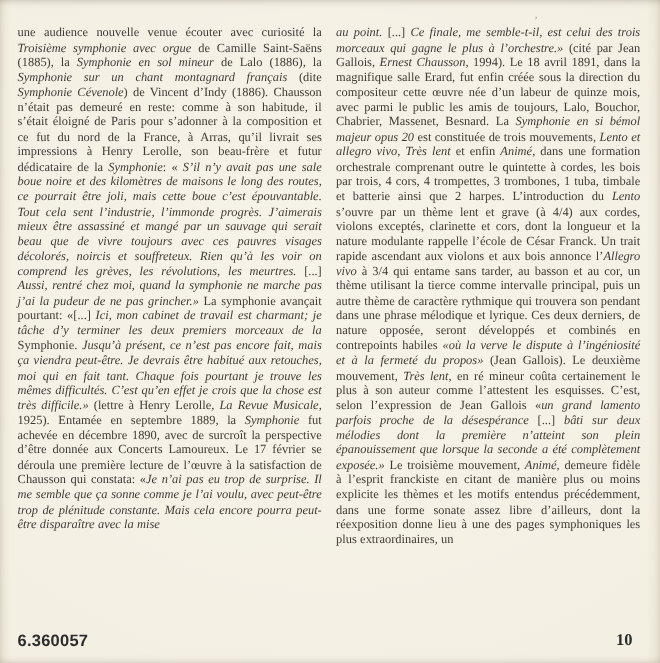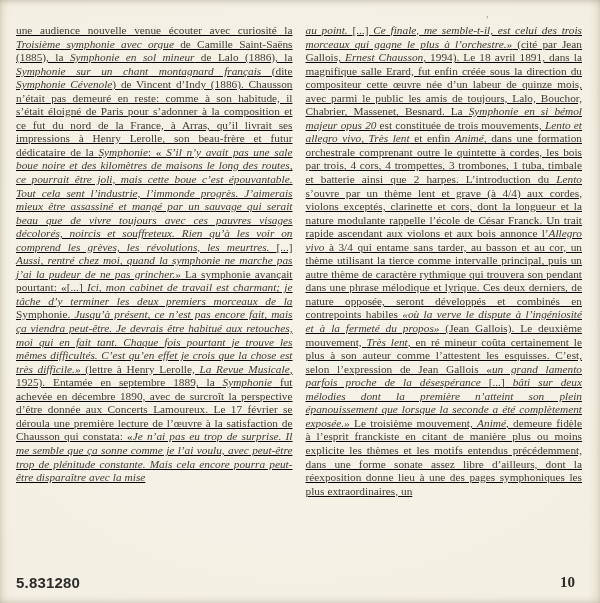--- a/index.html
+++ b/index.html
@@ -19,21 +19,20 @@
     background:
       radial-gradient(ellipse 120% 100% at 50% 45%, rgba(255,255,255,0.25), rgba(0,0,0,0) 70%),
       linear-gradient(to right, var(--paper-edge) 0px, var(--paper) 10px, var(--paper) 588px, var(--paper-edge) 600px),
       var(--paper);
     box-shadow:inset 0 4px 8px -5px rgba(110,100,80,0.55), inset 0 -4px 8px -5px rgba(110,100,80,0.45);
   }
   .columns{
     display:flex;
     gap:13px;
     padding:24px 18px 0 16px;
-    text-decoration:underline;
   }
   .col{
     flex:1 1 0;
     color:var(--ink);
     font-size:11.3px;
     line-height:13.55px;
     text-align:justify;
     hyphens:auto;
     -webkit-hyphens:auto;
     word-spacing:0.02em;
@@ -58,15 +57,15 @@
 </style>
 </head>
 <body>
 
 <div class="page">
   <span class="speck">’</span>
   <div class="columns">
     <div class="col" lang="fr"><span>une audience nouvelle venue écouter avec curiosité la </span><span class="it">Troisième symphonie avec orgue</span><span> de Camille Saint-Saëns (1885), la </span><span class="it">Symphonie en sol mineur</span><span> de Lalo (1886), la </span><span class="it">Symphonie sur un chant montagnard français</span><span> (dite </span><span class="it">Symphonie Cévenole</span><span>) de Vincent d’Indy (1886). Chausson n’était pas demeuré en reste: comme à son habitude, il s’était éloigné de Paris pour s’adonner à la composition et ce fut du nord de la France, à Arras, qu’il livrait ses impressions à Henry Lerolle, son beau-frère et futur dédicataire de la </span><span class="it">Symphonie</span><span>: « </span><span class="it">S’il n’y avait pas une sale boue noire et des kilomètres de maisons le long des routes, ce pourrait être joli, mais cette boue c’est épouvantable. Tout cela sent l’industrie, l’immonde progrès. J’aimerais mieux être assassiné et mangé par un sauvage qui serait beau que de vivre toujours avec ces pauvres visages décolorés, noircis et souffreteux. Rien qu’à les voir on comprend les grèves, les révolutions, les meurtres. </span><span>[...] </span><span class="it">Aussi, rentré chez moi, quand la symphonie ne marche pas j’ai la pudeur de ne pas grincher.»</span><span> La symphonie avançait pourtant: «[...] </span><span class="it">Ici, mon cabinet de travail est charmant; je tâche d’y terminer les deux premiers morceaux de la </span><span>Symphonie.</span><span class="it"> Jusqu’à présent, ce n’est pas encore fait, mais ça viendra peut-être. Je devrais être habitué aux retouches, moi qui en fait tant. Chaque fois pourtant je trouve les mêmes difficultés. C’est qu’en effet je crois que la chose est très difficile.»</span><span> (lettre à Henry Lerolle, </span><span class="it">La Revue Musicale</span><span>, 1925). Entamée en septembre 1889, la </span><span class="it">Symphonie</span><span> fut achevée en décembre 1890, avec de surcroît la perspective d’être donnée aux Concerts Lamoureux. Le 17 février se déroula une première lecture de l’œuvre à la satisfaction de Chausson qui constata: «</span><span class="it">Je n’ai pas eu trop de surprise. Il me semble que ça sonne comme je l’ai voulu, avec peut-être trop de plénitude constante. Mais cela encore pourra peut-être disparaître avec la mise</span></div>
     <div class="col" lang="fr"><span class="it">au point. </span><span>[...] </span><span class="it">Ce finale, me semble-t-il, est celui des trois morceaux qui gagne le plus à l’orchestre.»</span><span> (cité par Jean Gallois, </span><span class="it">Ernest Chausson</span><span>, 1994). Le 18 avril 1891, dans la magnifique salle Erard, fut enfin créée sous la direction du compositeur cette œuvre née d’un labeur de quinze mois, avec parmi le public les amis de toujours, Lalo, Bouchor, Chabrier, Massenet, Besnard. La </span><span class="it">Symphonie en si bémol majeur opus 20</span><span> est constituée de trois mouvements, </span><span class="it">Lento et allegro vivo</span><span>, </span><span class="it">Très lent</span><span> et enfin </span><span class="it">Animé</span><span>, dans une formation orchestrale comprenant outre le quintette à cordes, les bois par trois, 4 cors, 4 trompettes, 3 trombones, 1 tuba, timbale et batterie ainsi que 2 harpes. L’introduction du </span><span class="it">Lento</span><span> s’ouvre par un thème lent et grave (à 4/4) aux cordes, violons exceptés, clarinette et cors, dont la longueur et la nature modulante rappelle l’école de César Franck. Un trait rapide ascendant aux violons et aux bois annonce l’</span><span class="it">Allegro vivo</span><span> à 3/4 qui entame sans tarder, au basson et au cor, un thème utilisant la tierce comme intervalle principal, puis un autre thème de caractère rythmique qui trouvera son pendant dans une phrase mélodique et lyrique. Ces deux derniers, de nature opposée, seront développés et combinés en contrepoints habiles </span><span class="it">«où la verve le dispute à l’ingéniosité et à la fermeté du propos»</span><span> (Jean Gallois). Le deuxième mouvement, </span><span class="it">Très lent</span><span>, en ré mineur coûta certainement le plus à son auteur comme l’attestent les esquisses. C’est, selon l’expression de Jean Gallois «</span><span class="it">un grand lamento parfois proche de la désespérance </span><span>[...]</span><span class="it"> bâti sur deux mélodies dont la première n’atteint son plein épanouissement que lorsque la seconde a été complètement exposée.»</span><span> Le troisième mouvement, </span><span class="it">Animé</span><span>, demeure fidèle à l’esprit franckiste en citant de manière plus ou moins explicite les thèmes et les motifs entendus précédemment, dans une forme sonate assez libre d’ailleurs, dont la réexposition donne lieu à une des pages symphoniques les plus extraordinaires, un</span></div>
   </div>
-  <div class="footer-left">5.831280</div>
+  <div class="footer-left">6.360057</div>
   <div class="footer-right">10</div>
 </div>
 
 </body></html>

